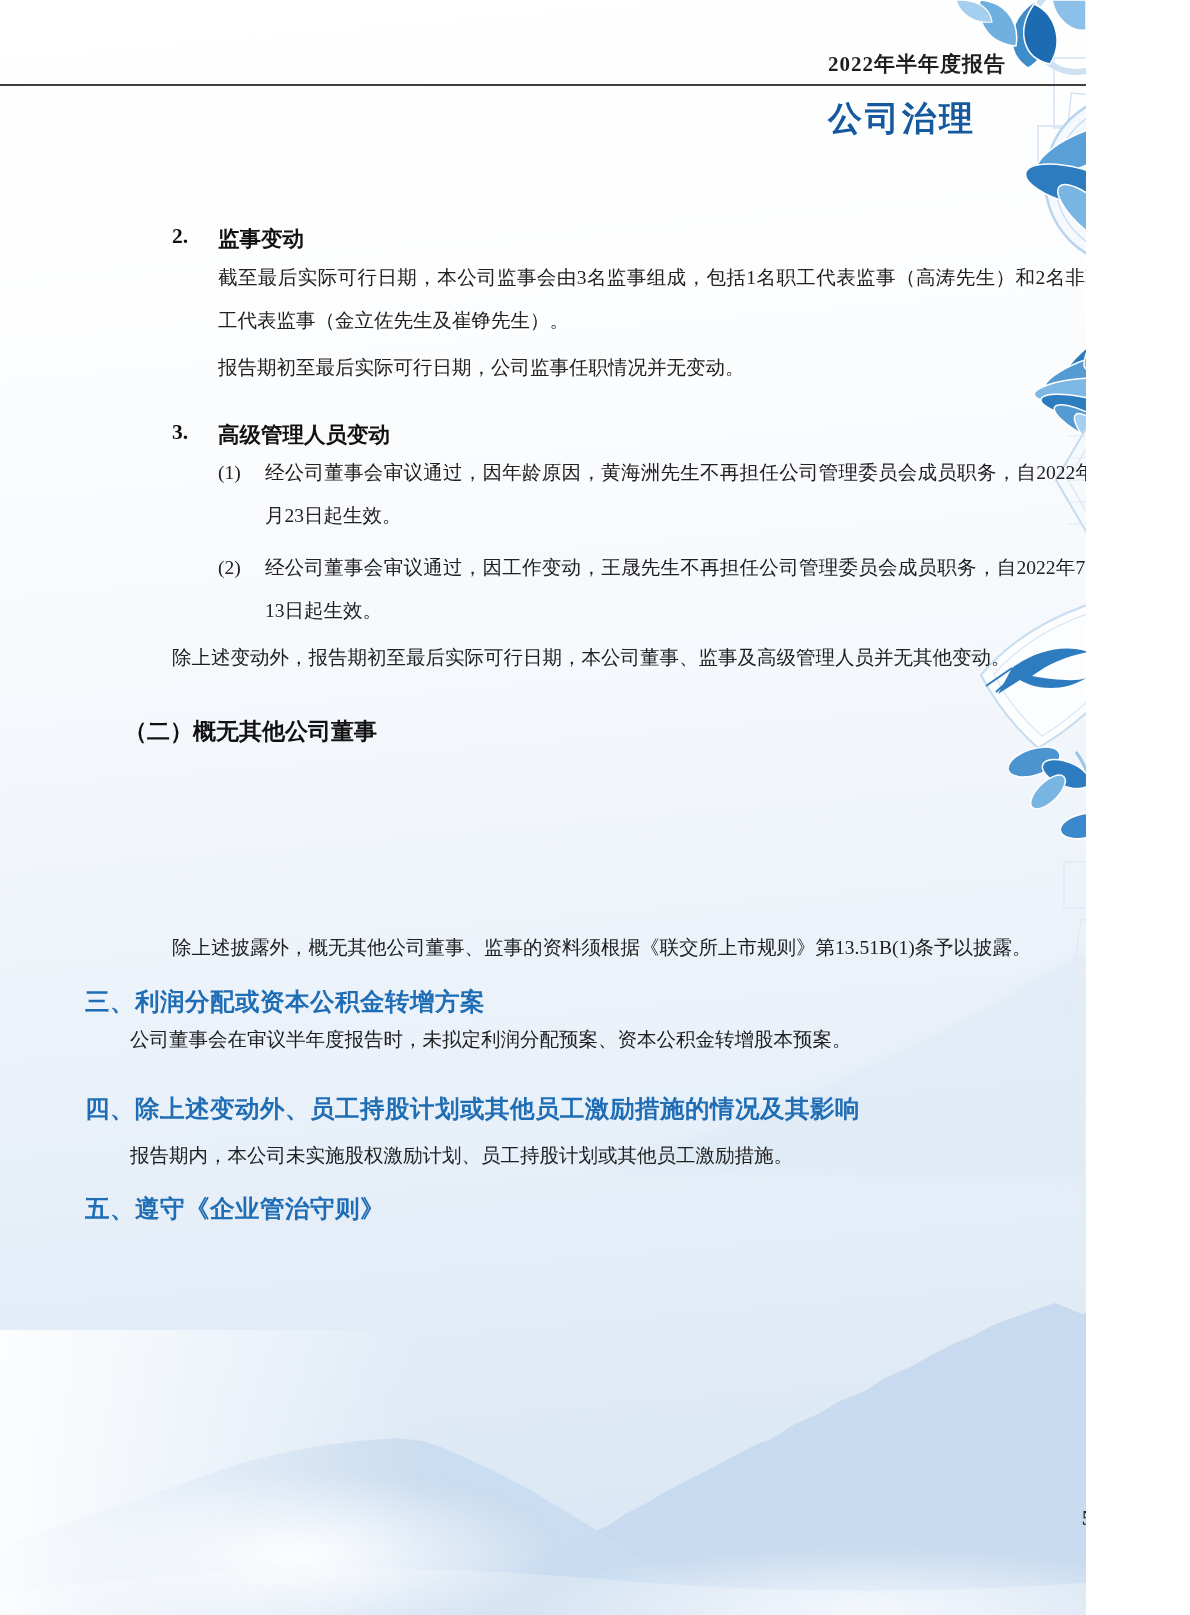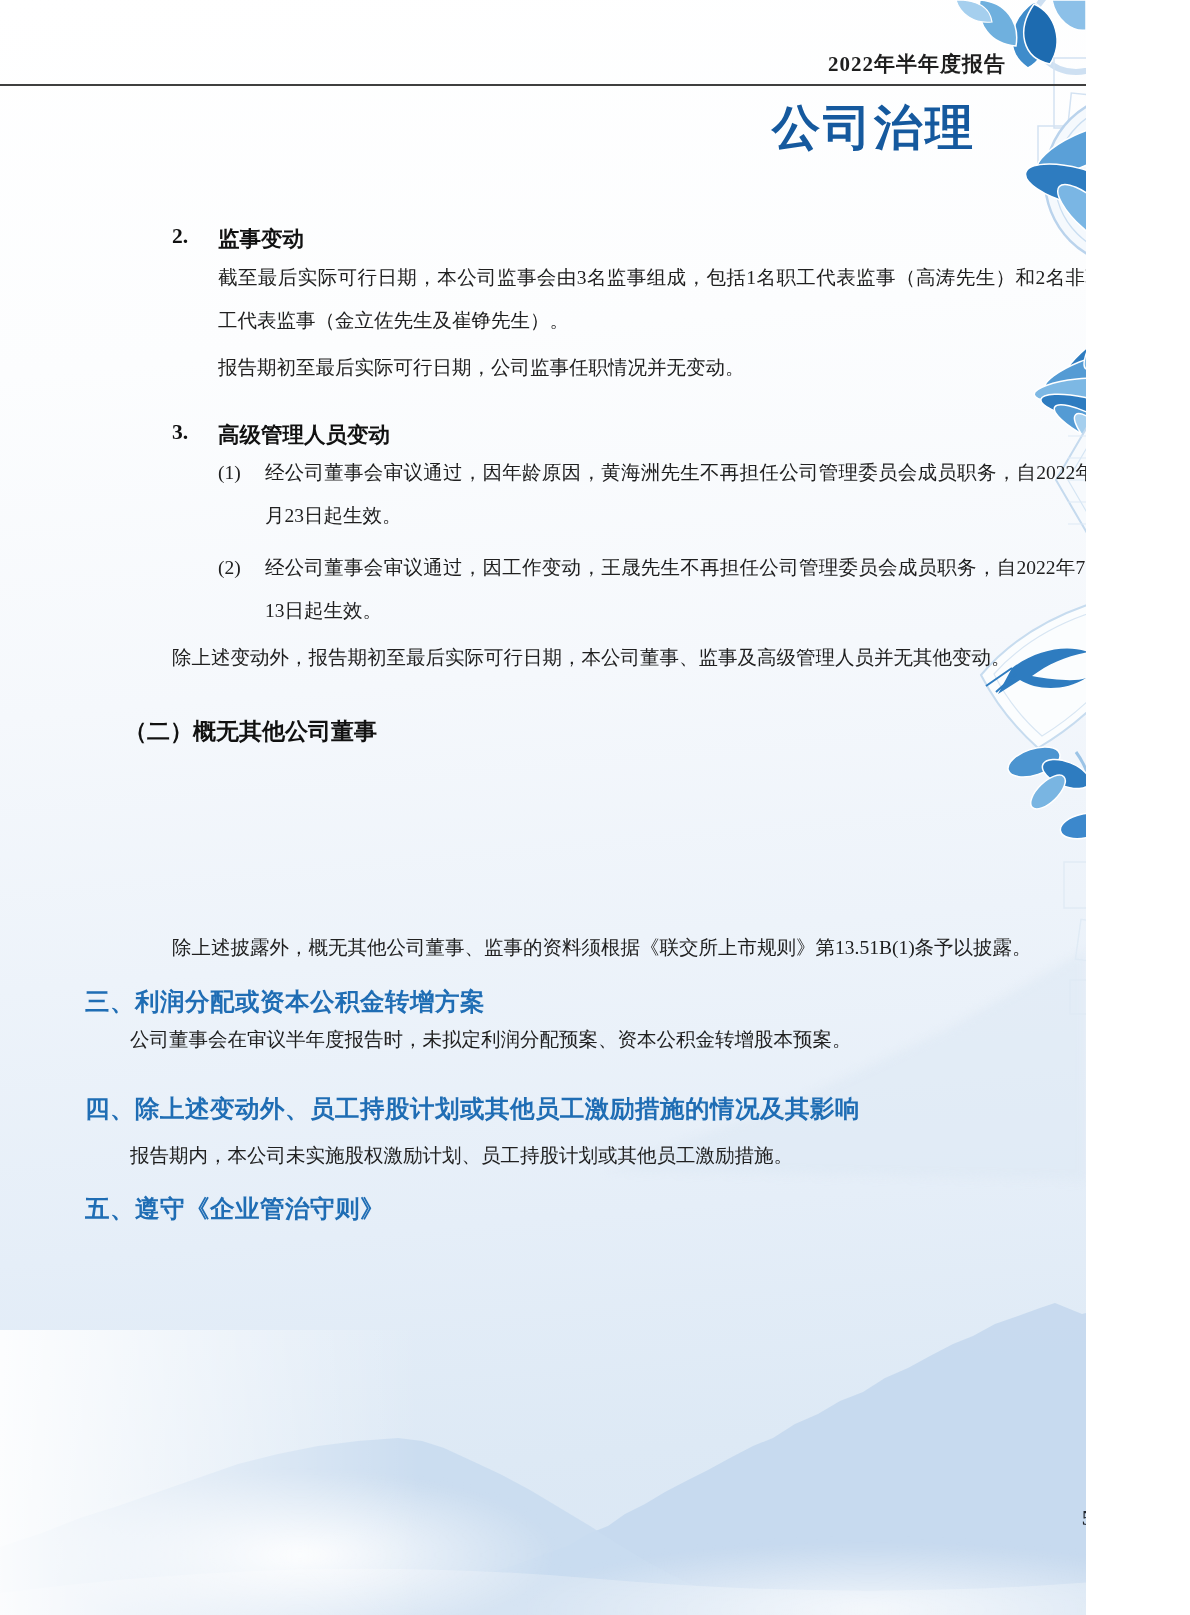--- a/index.html
+++ b/index.html
@@ -6,21 +6,21 @@
   body{width:1190px;height:1615px;overflow:hidden;}
   .page{
     position:relative;width:1086px;height:1615px;overflow:hidden;
     background:linear-gradient(175deg,#ffffff 0%,#fcfdfe 22%,#f5f8fc 42%,#edf3fa 58%,#e5eef8 74%,#dde9f5 88%,#d9e6f4 100%);
     font-family:"Liberation Serif","DejaVu Serif",serif;
   }
   .abs{position:absolute;}
   
   .report-label{top:50px;right:80px;font-size:21px;font-weight:bold;color:#1e1e1e;letter-spacing:1px;}
   .header-rule{top:84px;left:0;width:1112px;height:2px;background:#3f3f3f;}
-  .page-title{top:96px;right:110px;font-size:48px;font-weight:bold;color:#15599e;letter-spacing:3px;}
+  .page-title{top:96px;right:110px;font-size:34px;font-weight:bold;color:#15599e;letter-spacing:3px;}
   
   .h-num{font-size:21.5px;font-weight:bold;color:#111;}
   .body-p{font-size:19.5px;line-height:43px;color:#202020;text-align:justify;text-justify:inter-ideograph;}
   .sub-heading{font-size:23px;font-weight:bold;color:#111;}
   .blue-h{font-size:24.5px;font-weight:bold;color:#1f6db4;letter-spacing:0.5px;}
   .page-num{top:1506px;left:1082px;font-size:21px;font-weight:bold;color:#20242c;}
   
   .deco{pointer-events:none;}
   .mist{pointer-events:none;position:absolute;filter:blur(6px);}
 </style>

